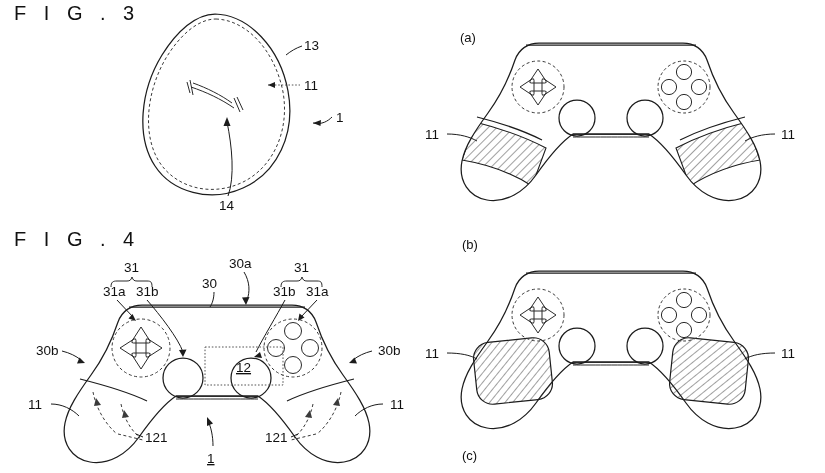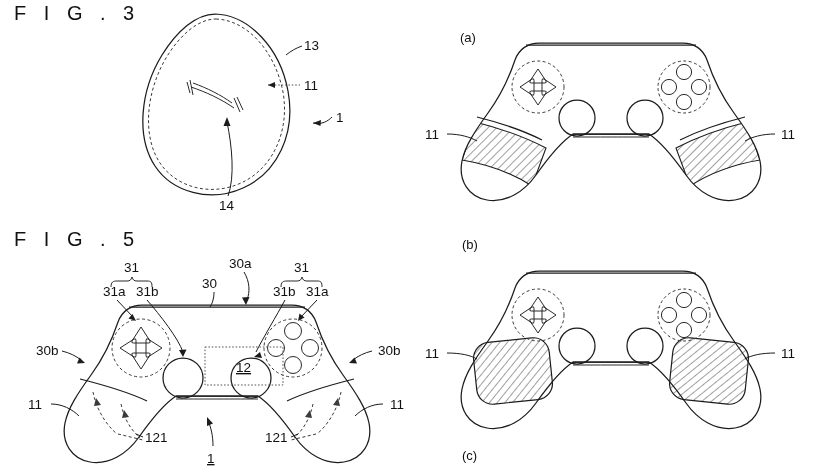--- a/index.html
+++ b/index.html
@@ -56,21 +56,21 @@
     fill: #111;
   }
   .num-u { text-decoration: underline; }
 </style>
 </head>
 <body>
 
 <div id="sheet">
 
   <div class="fig-title" id="fig3-title">F I G . 3</div>
-  <div class="fig-title" id="fig4-title">F I G . 5</div>
+  <div class="fig-title" id="fig4-title">F I G . 4</div>
 
   <div class="sub-label" id="fig5a-label">(a)</div>
   <div class="sub-label" id="fig5b-label">(b)</div>
   <div class="sub-label" id="fig5c-label">(c)</div>
 
   <svg width="825" height="473" viewBox="0 0 825 473">
     <defs>
       <pattern id="hatch45" width="6" height="6" patternTransform="rotate(45)" patternUnits="userSpaceOnUse">
         <line x1="0" y1="0" x2="0" y2="6" stroke="#2b2b2b" stroke-width="0.9"></line>
       </pattern>

